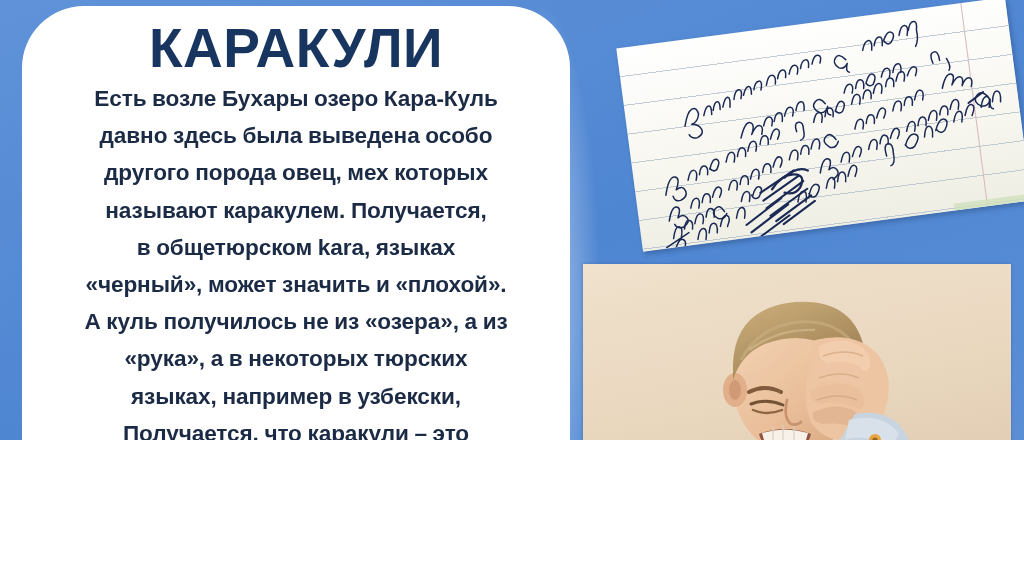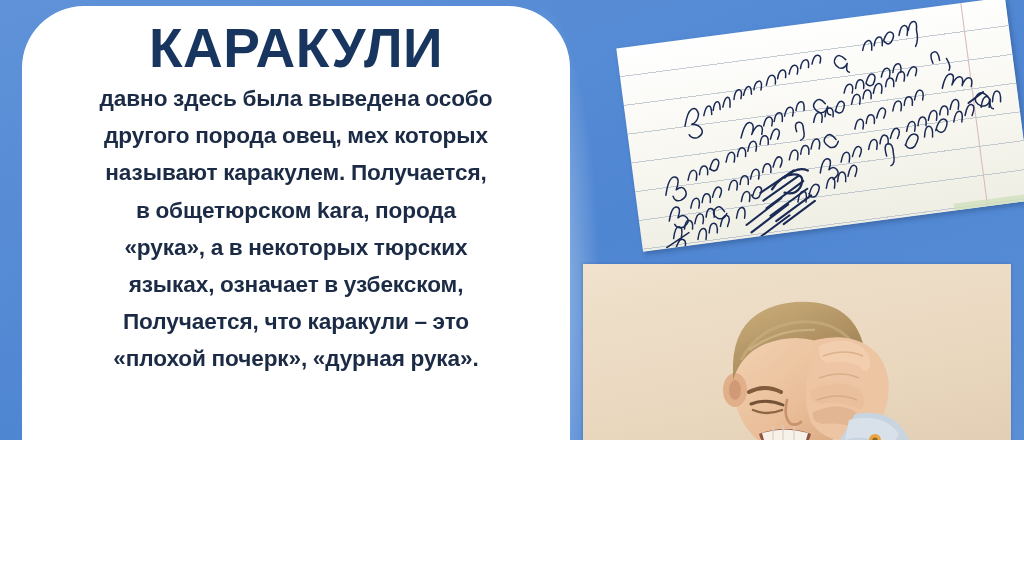--- a/index.html
+++ b/index.html
@@ -140,28 +140,33 @@
 </head>
 <body>
 
 <div class="slide">
 
   <div class="card">
 
     <h1 class="card-title">КАРАКУЛИ</h1>
 
     <div class="card-body">
+      <div><span>Есть возле Бухары озеро Кара-Куль</span></div>
       <div><span>давно здесь была выведена особо</span></div>
       <div><span>другого порода овец, мех которых</span></div>
       <div><span>называют каракулем.  Получается,</span></div>
       <div>
-        <span>в общетюрском </span><span class="it">kara</span><span>, порода</span>
+        <span>в общетюрском </span><span class="it">kara</span><span>, языках</span>
+      </div>
+      <div><span>«черный», может значить и «плохой».</span></div>
+      <div>
+        <span>А </span><span class="it">куль</span><span> получилось не из «озера», а из</span>
       </div>
       <div><span>«рука», а в некоторых тюрских</span></div>
-      <div><span>языках, означает в узбекском,</span></div>
+      <div><span>языках, например в узбекски,</span></div>
       <div>
         <span>Получается, что </span><span class="it">каракули</span><span> – это</span>
       </div>
       <div><span>«плохой почерк», «дурная рука».</span></div>
     </div>
   </div>
 
   <div class="card-glow"></div>
 
   <div class="note-wrap">

